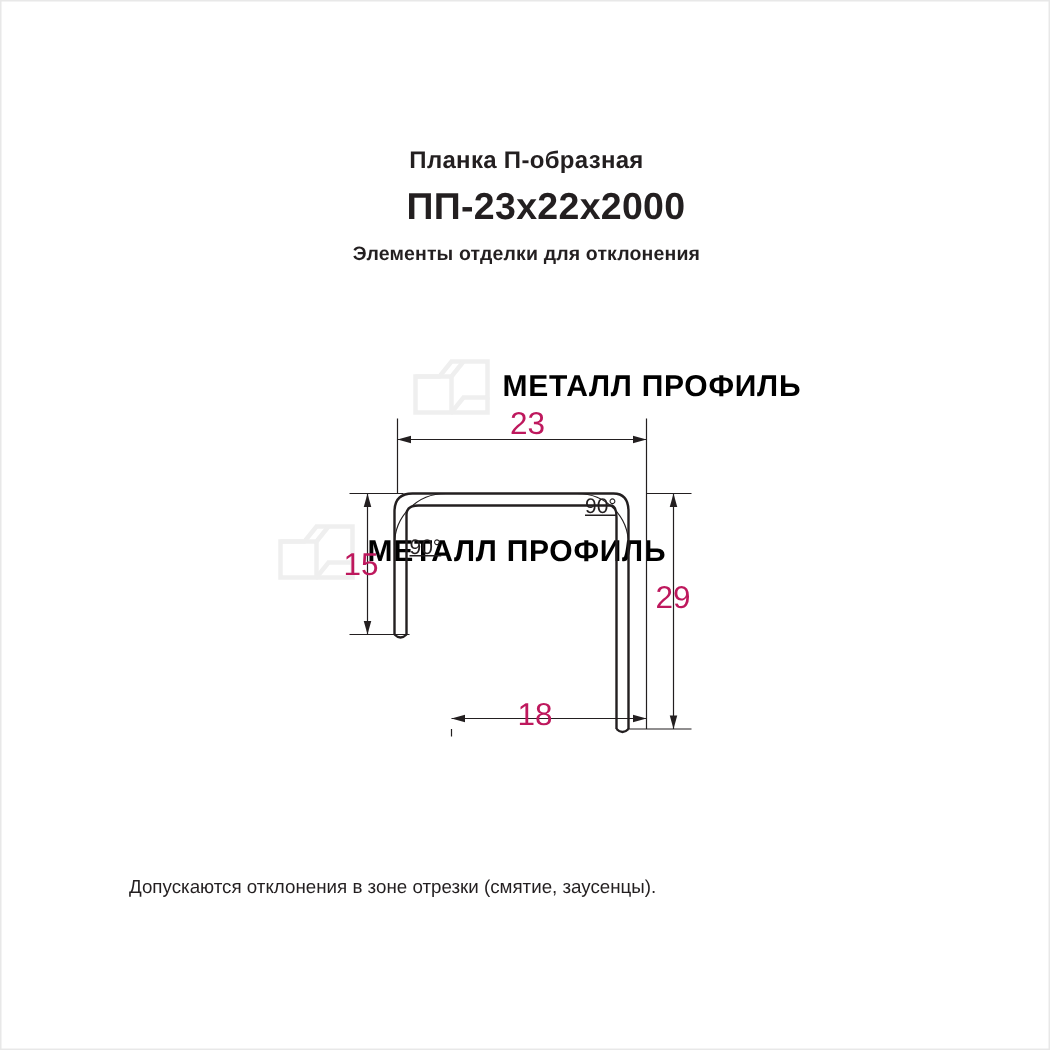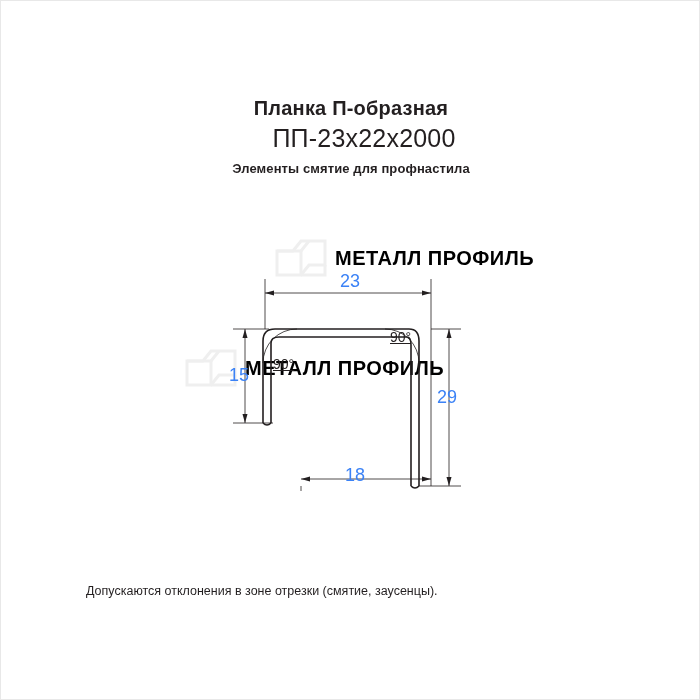--- a/index.html
+++ b/index.html
@@ -22,28 +22,28 @@
     border: 1px solid #e8e8e8;
   }
   .title-block {
     position: absolute;
     top: 92px;
     left: 0;
     width: 700px;
     text-align: center;
   }
   .title-line1 {
-    font-size: 20px;
+    font-size: 16px;
     font-weight: bold;
     letter-spacing: 0.2px;
     line-height: 30px;
   }
   .title-line2 {
     font-size: 25px;
-    font-weight: normal;
+    font-weight: bold;
     letter-spacing: 0.2px;
     line-height: 30px;
     padding-left: 26px;
   }
   .subtitle {
     margin-top: 8px;
     font-size: 13px;
     font-weight: bold;
     letter-spacing: 0.1px;
   }
@@ -68,22 +68,22 @@
   }
   .footnotes {
     position: absolute;
     left: 85px;
     top: 580px;
     font-size: 12.5px;
     line-height: 20px;
   }
   .dim-label {
     position: absolute;
-    font-size: 18px;
-    color: #3b82f6;
+    font-size: 21px;
+    color: #be185d;
   }
   .angle-label {
     position: absolute;
     font-size: 14px;
     color: #231f20;
     text-decoration: underline;
   }
   svg { display: block; }
 </style>
 </head>
@@ -107,21 +107,21 @@
       <path d="M6 20 L30 20 L30 44" fill="none" stroke="#efefef" stroke-width="3"></path>
       <path d="M30 20 L38 10" fill="none" stroke="#efefef" stroke-width="3"></path>
       <path d="M30 44 L54 44 L54 34" fill="none" stroke="#efefef" stroke-width="3"></path>
     </svg>
     <div class="wm-text" style="position:absolute; left:64px; top:16px;">МЕТАЛЛ ПРОФИЛЬ</div>
   </div>
 
   <div class="title-block">
     <div class="title-line1">Планка П-образная</div>
     <div class="title-line2">ПП-23х22х2000</div>
-    <div class="subtitle">Элементы смятие для профнастила</div>
+    <div class="subtitle">Элементы отделки для отклонения</div>
   </div>
 
   <div class="drawing">
     <svg width="700" height="330" viewBox="0 0 700 330">
 
       <g stroke="#231f20" stroke-width="0.8" fill="none">
 
         <line x1="264" y1="78" x2="264" y2="128"></line>
         <line x1="430" y1="78" x2="430" y2="285"></line>
 

